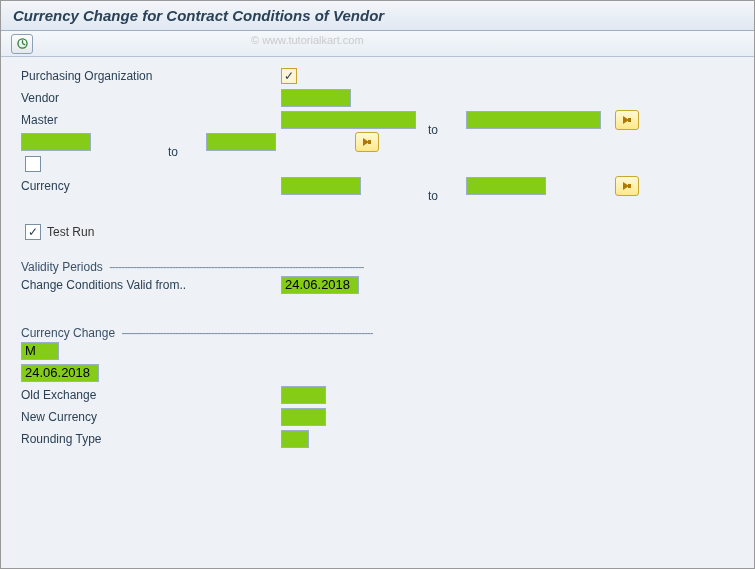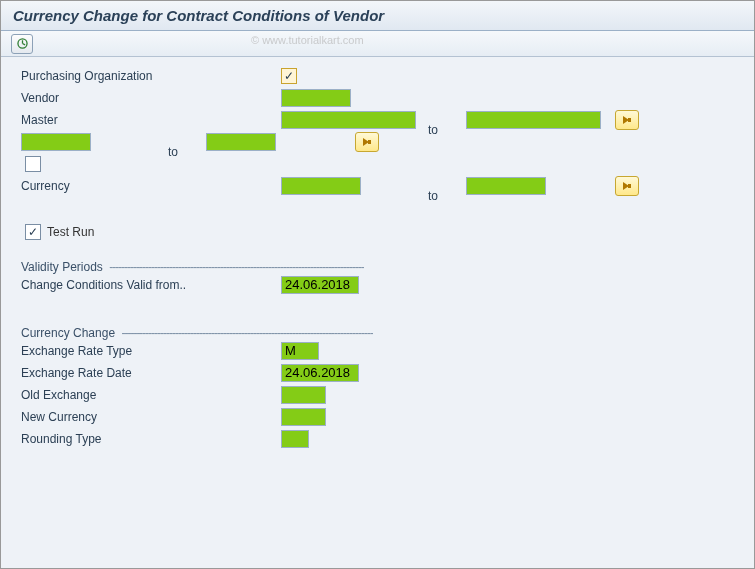--- a/index.html
+++ b/index.html
@@ -219,25 +219,23 @@
     <input type="text" style="width: 78px;" value="24.06.2018">
   </div>
 
   <div class="spacer-v"></div>
 
   <div class="group-header">
     <span class="group-title">Currency Change</span>
     <span class="dash-line">&nbsp;------------------------------------------------------------------------------------</span>
   </div>
   <div class="row">
-    <div class="label">Exchange Rate Type</div>
     <input type="text" style="width: 38px;" value="M">
   </div>
   <div class="row">
-    <div class="label">Exchange Rate Date</div>
     <input type="text" style="width: 78px;" value="24.06.2018">
   </div>
   <div class="row">
     <div class="label">Old Exchange</div>
     <input type="text" style="width: 45px;" value="">
   </div>
   <div class="row">
     <div class="label">New Currency</div>
     <input type="text" style="width: 45px;" value="">
   </div>

